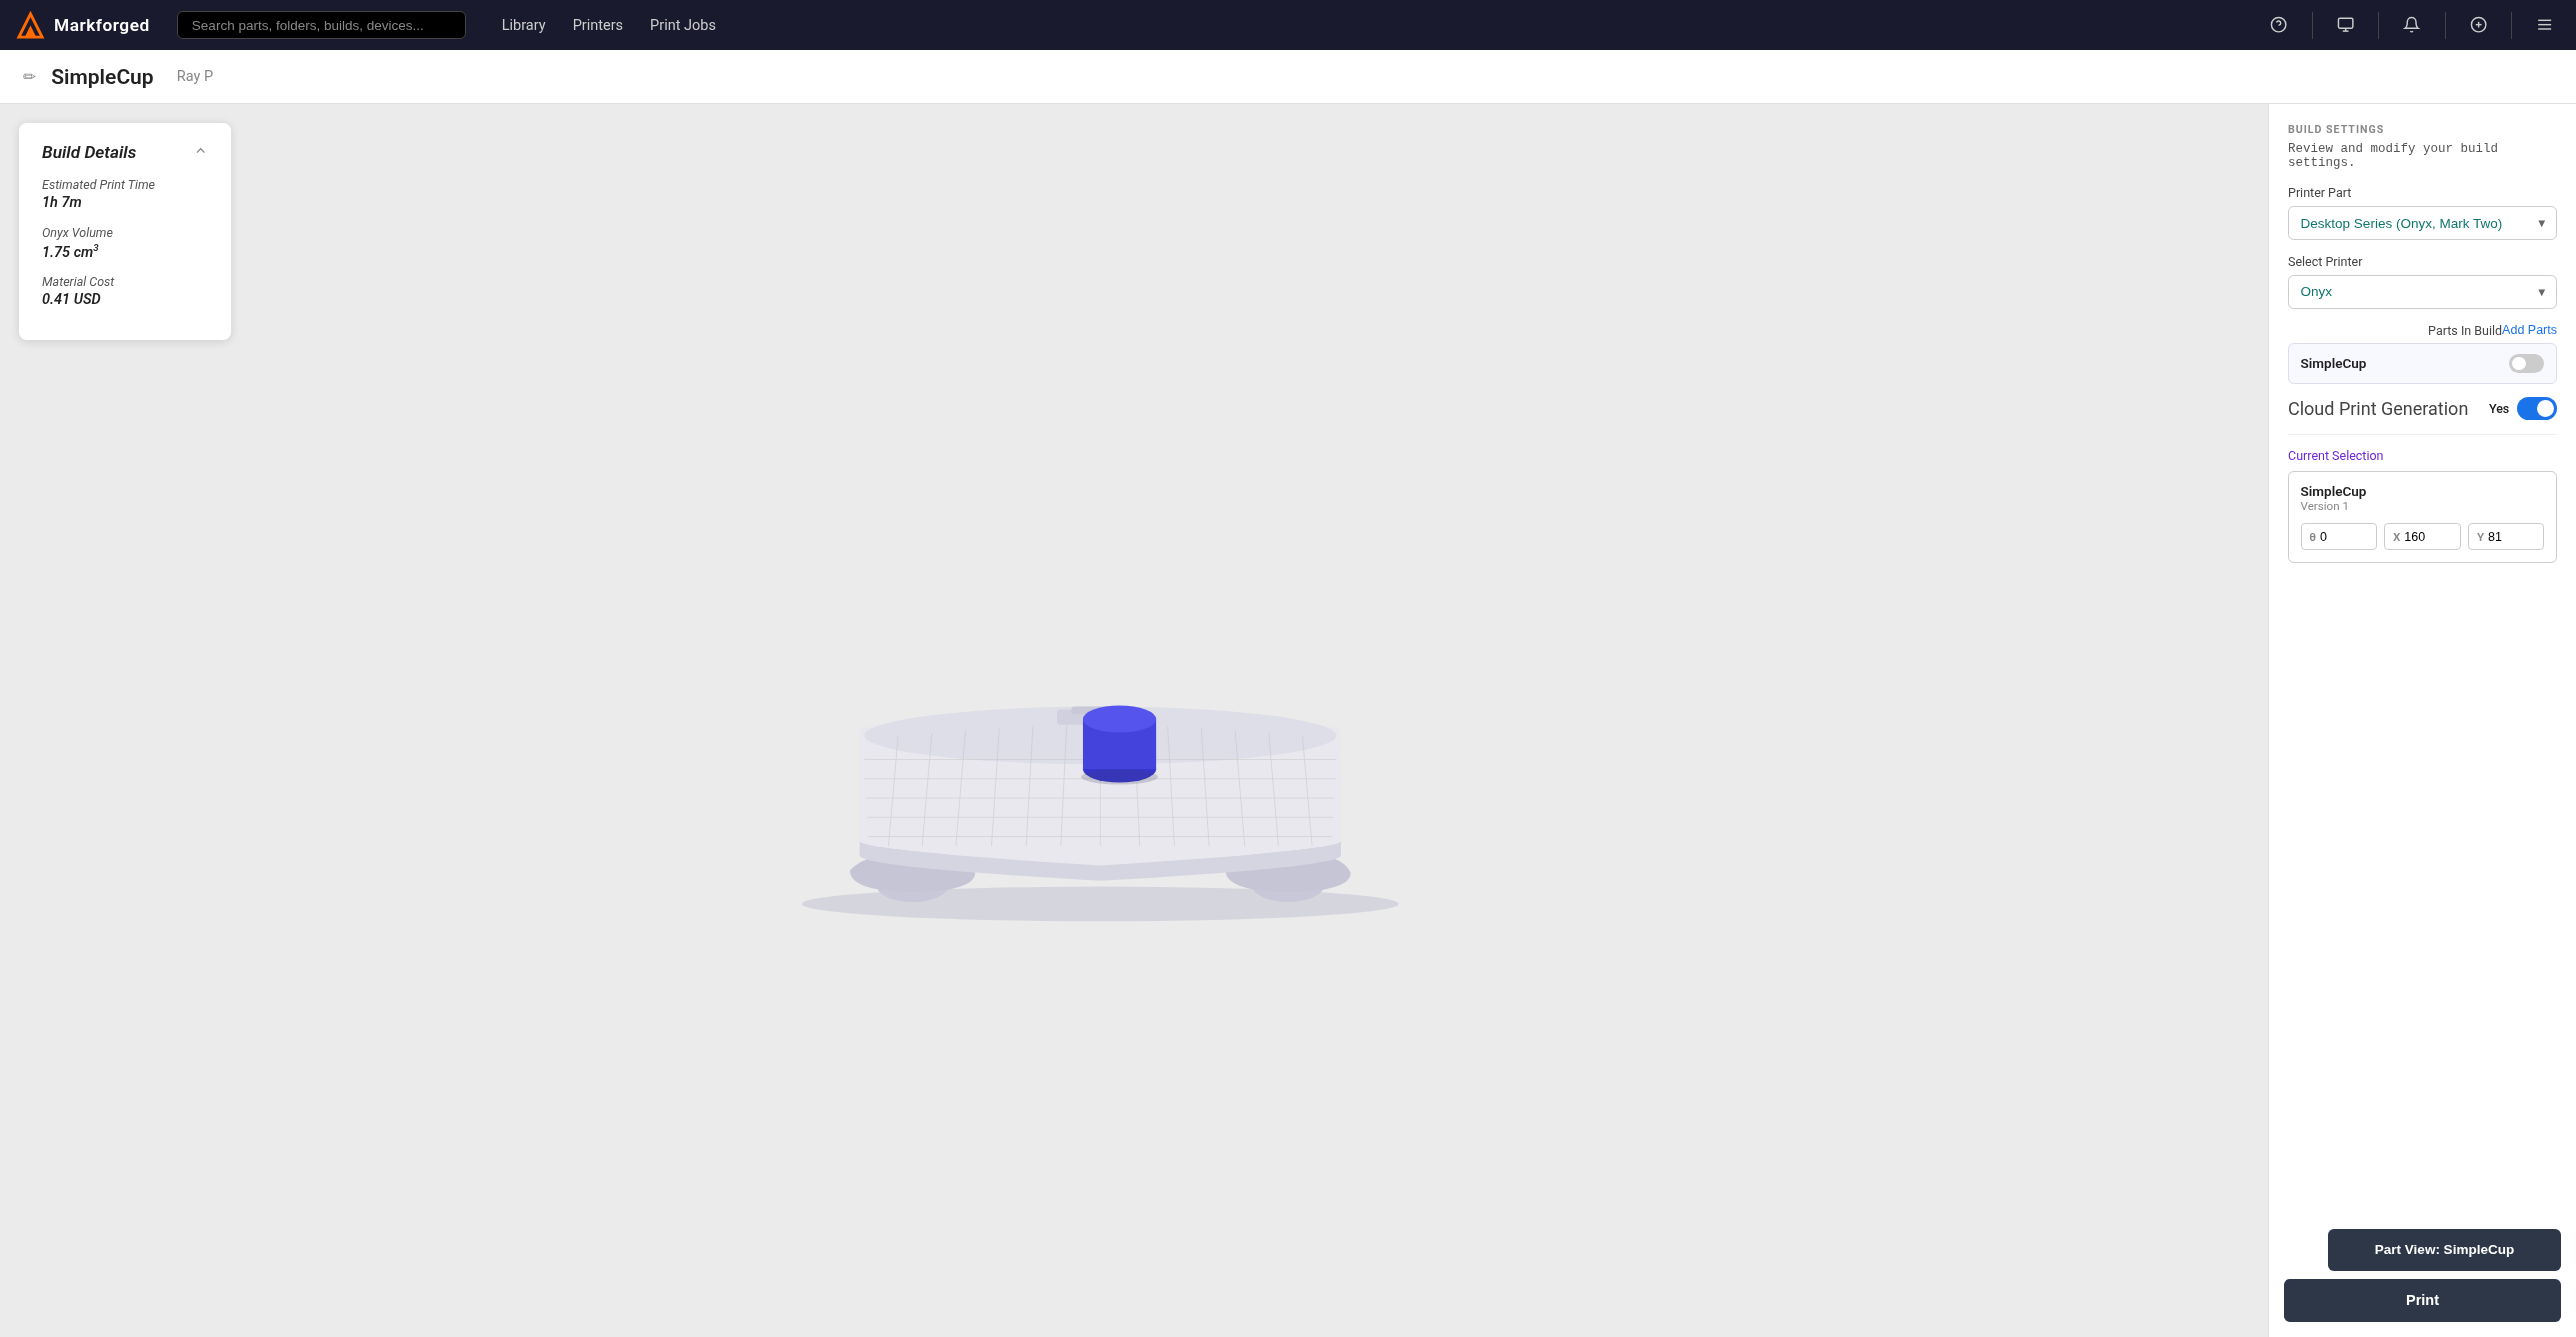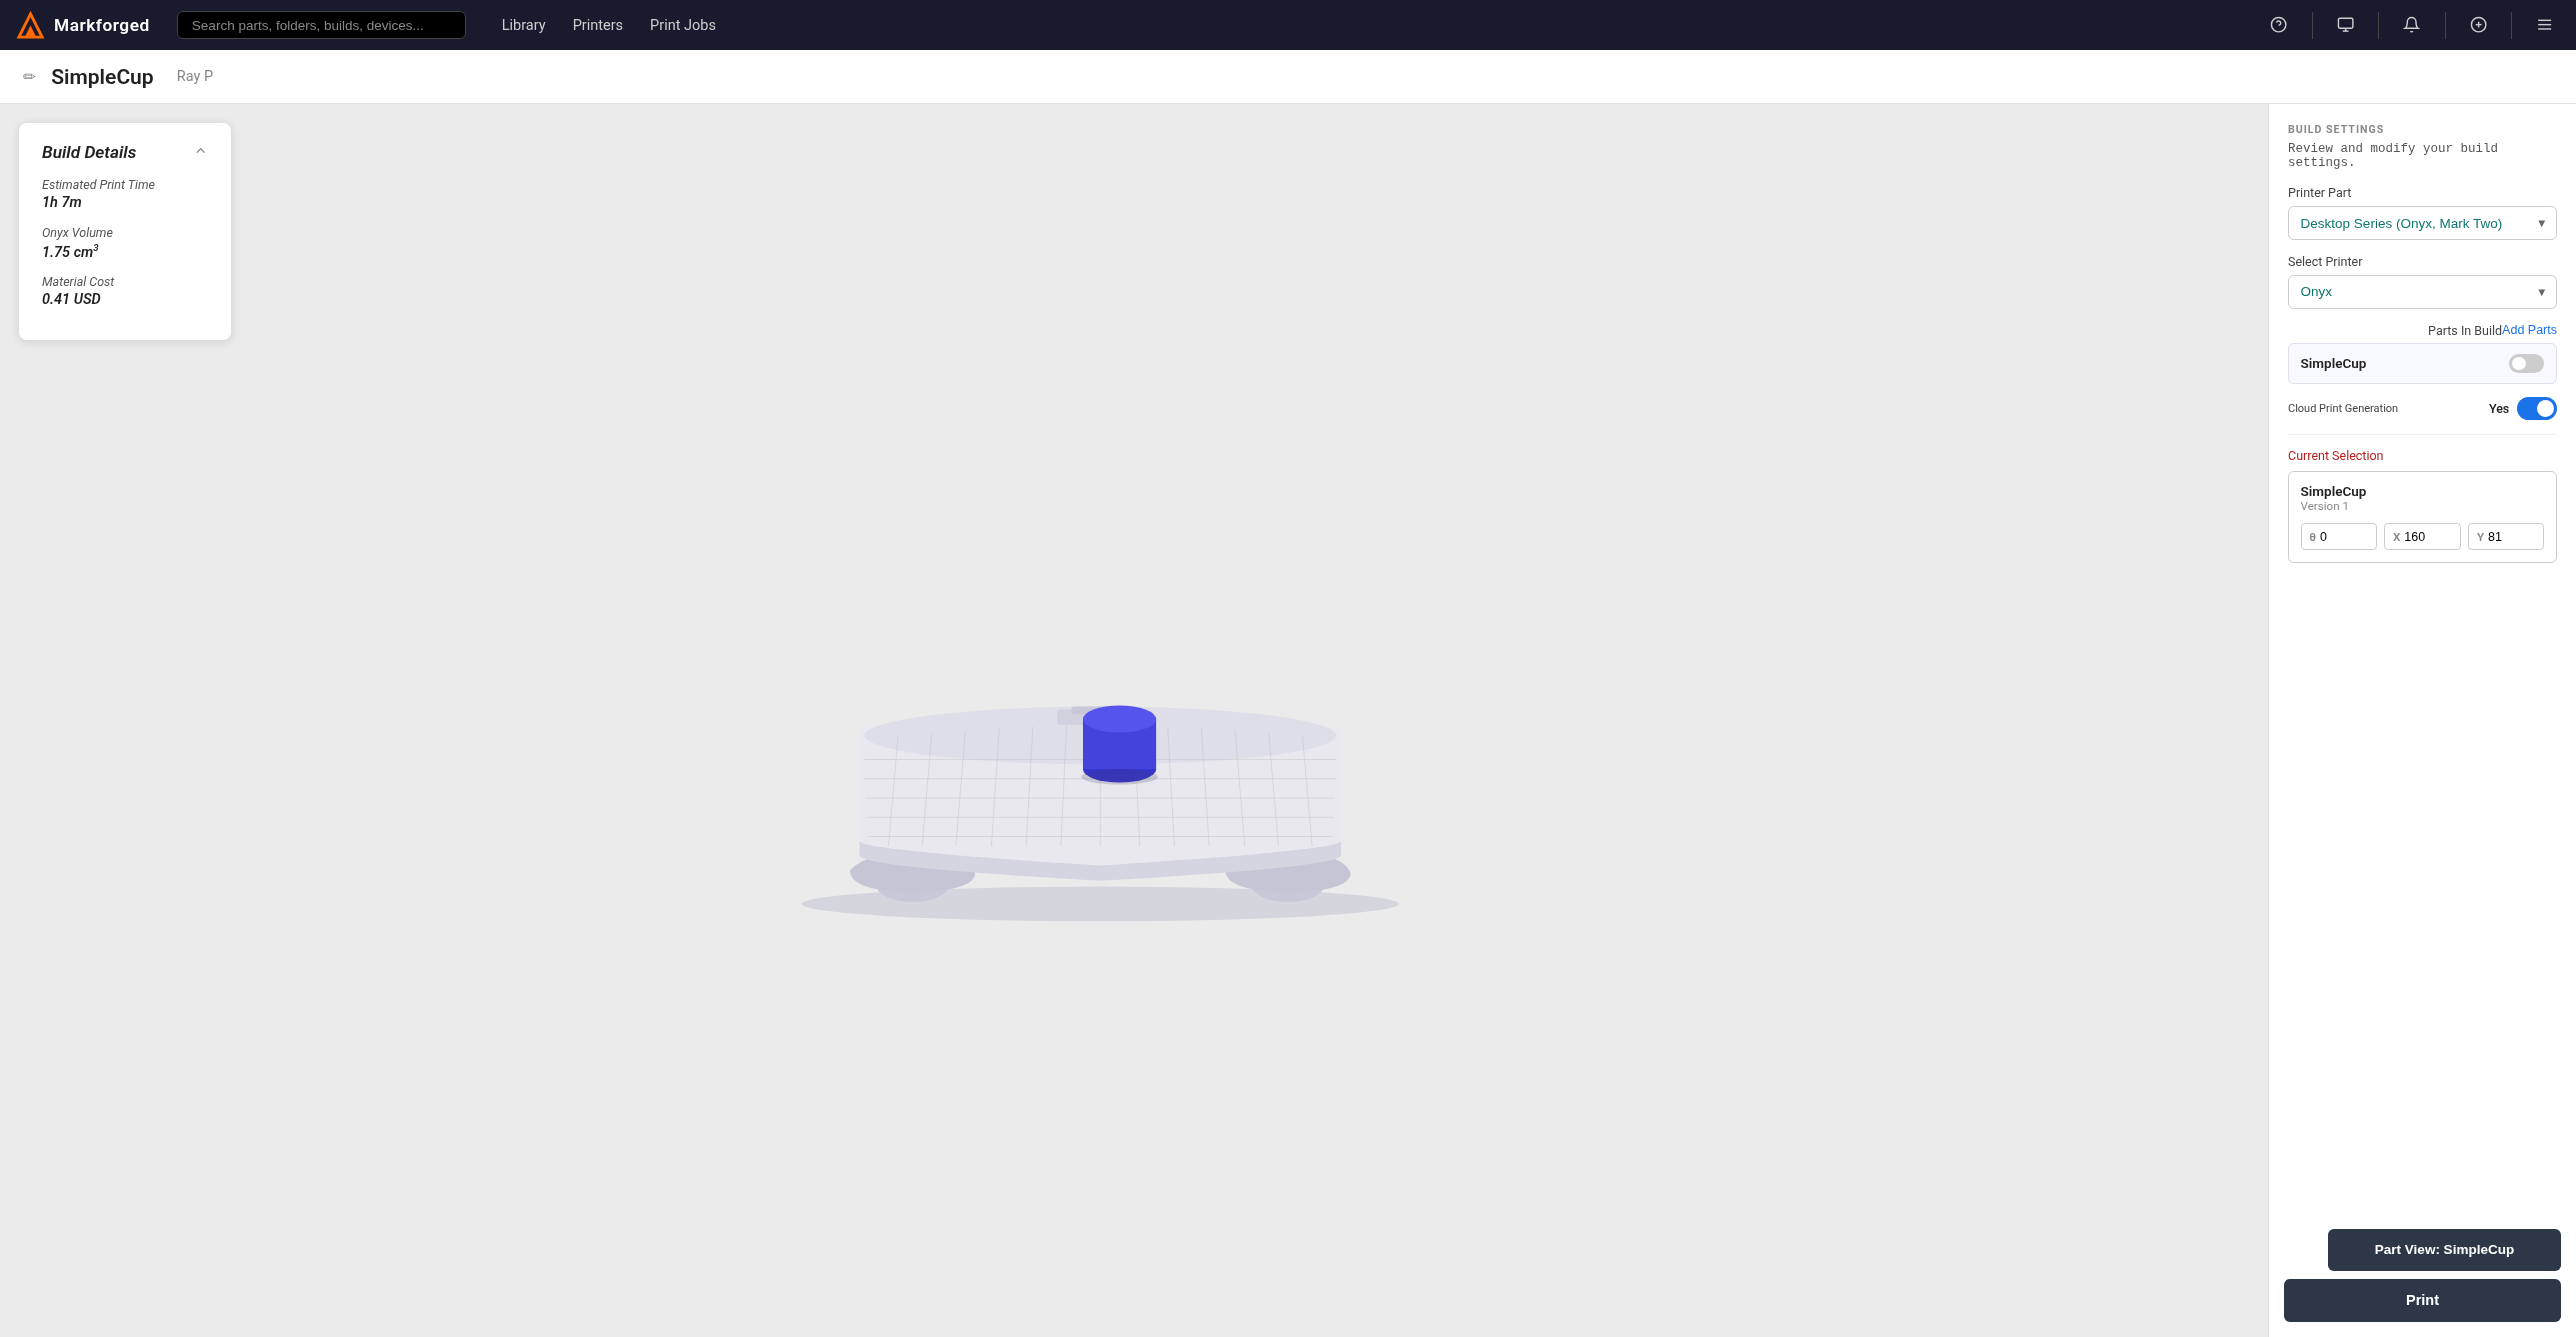--- a/index.html
+++ b/index.html
@@ -108,37 +108,37 @@
     .toggle-slider::before {
       content: ''; position: absolute; width: 13.5px; height: 13.5px;
       background: white; border-radius: 50%; top: 2.9px; left: 2.9px;
       transition: 0.2s;
     }
 
     .cloud-print-row {
       display: flex; align-items: center; justify-content: space-between;
       margin-top: 13.5px; padding-bottom: 13.5px; border-bottom: 1px solid #eee;
     }
-    .cloud-print-label { font-size: 11px; color: #444; }
+    .cloud-print-label { font-size: 18px; color: #444; }
     .cloud-print-right { display: flex; align-items: center; gap: 7.7px; }
     .cloud-yes { font-size: 12.5px; color: #222; font-weight: 500; }
     .toggle-blue { position: relative; width: 40px; height: 23px; }
     .toggle-blue input { opacity: 0; width: 0; height: 0; }
     .toggle-blue-slider {
       position: absolute; top: 0; left: 0; right: 0; bottom: 0;
       background: #1a73e8; border-radius: 11.6px; cursor: pointer;
     }
     .toggle-blue-slider::before {
       content: ''; position: absolute; width: 17.3px; height: 17.3px;
       background: white; border-radius: 50%; top: 2.9px; right: 2.9px;
       transition: 0.2s;
     }
 
     .current-selection { margin-top: 13.5px; }
-    .cs-label { font-size: 12.5px; color: #b91c1c; margin-bottom: 7.7px; }
+    .cs-label { font-size: 12.5px; color: #6d28d9; margin-bottom: 7.7px; }
     .cs-box {
       border: 1px solid #ccc; border-radius: 5.8px; padding: 11.6px;
       background: white;
     }
     .cs-name { font-size: 13.5px; font-weight: 600; color: #222; }
     .cs-version { font-size: 11.6px; color: #888; margin-bottom: 9.6px; }
     .cs-coords { display: flex; gap: 7.7px; margin-top: 7.7px; }
     .cs-coord {
       display: flex; align-items: center; gap: 3.9px;
       border: 1px solid #ccc; border-radius: 3.9px; padding: 5.8px 7.7px;

